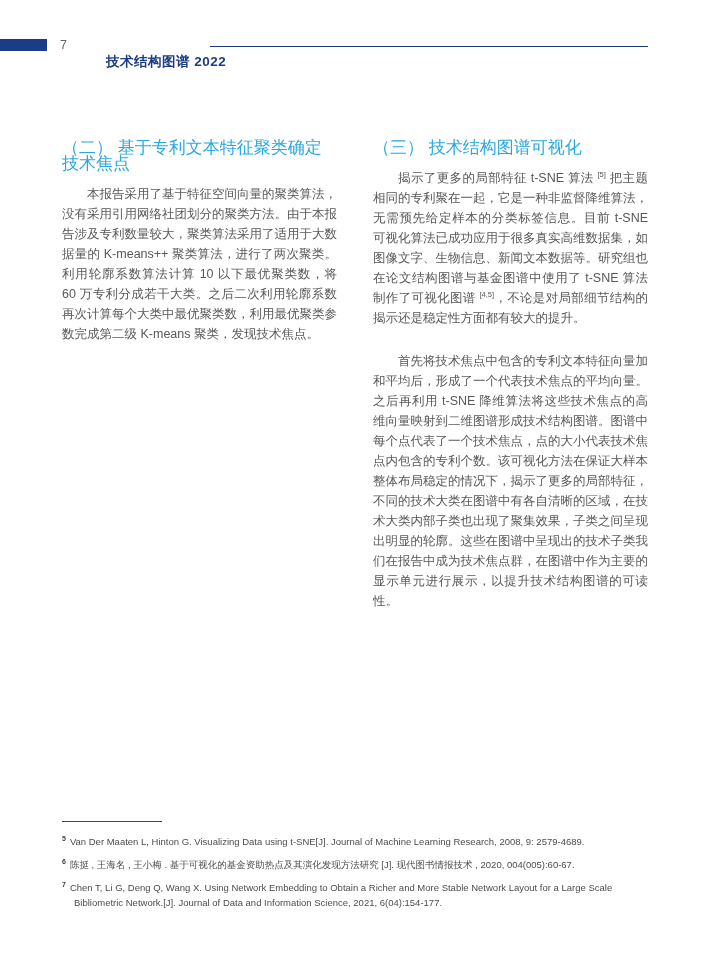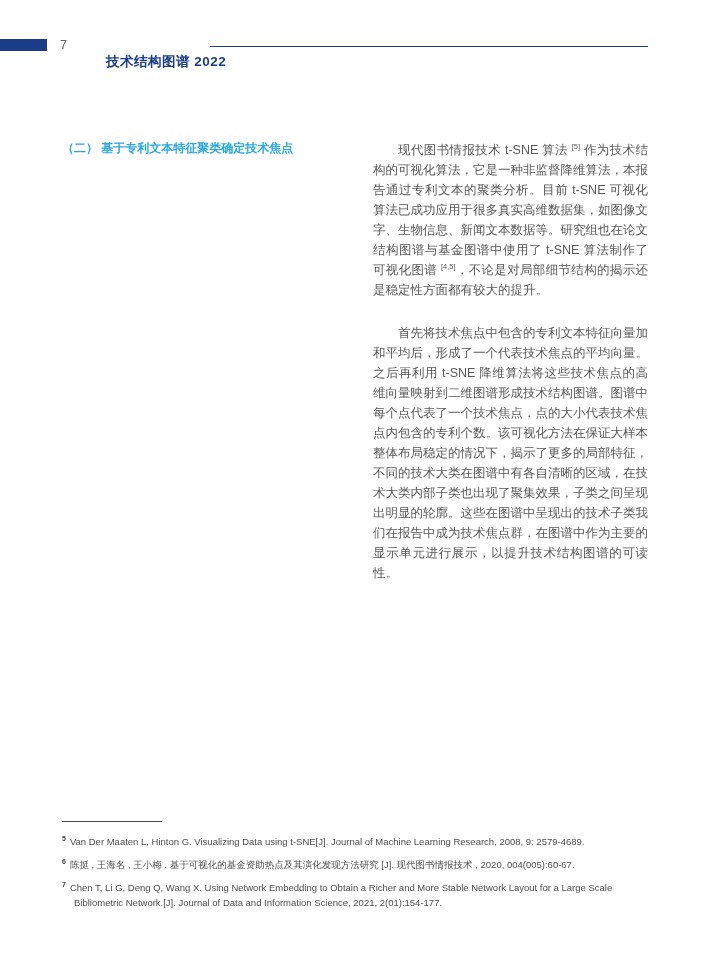--- a/index.html
+++ b/index.html
@@ -46,22 +46,22 @@
   .columns {
     position: absolute;
     left: 62px; top: 140px;
     width: 586px;
     display: flex;
     gap: 36px;
   }
   .col { flex: 0 0 275px; width: 275px; }
   .col-heading {
     margin: 0 0 12px 0;
-    font-size: 12px;
-    font-weight: bold;
+    font-size: 17px;
+    font-weight: normal;
     color: var(--accent, #29A8E0);
     line-height: 16px;
   }
   .body-para {
     margin: 0 0 23px 0;
     font-size: 12.5px;
     line-height: 20px;
     color: var(--body, #595757);
     text-align: justify;
     text-indent: 2em;
@@ -106,33 +106,35 @@
   <header>
     <div class="header-accent-bar"></div>
     <span class="page-num">7</span>
     <h1 class="doc-title">技术结构图谱 2022</h1>
     <div class="header-rule"></div>
   </header>
 
   <main class="columns">
     <section class="col">
       <h2 class="col-heading">（二） 基于专利文本特征聚类确定技术焦点</h2>
+      <p class="body-para"><span>本报告采用了基于特征空间向量的聚类算法，没有采用引用网络社团划分的聚类方法。由于本报告涉及专利数量较大，聚类算法采用了适用于大数据量的 K-means++ 聚类算法，进行了两次聚类。利用轮廓系数算法计算 10 以下最优聚类数，将 60 万专利分成若干大类。之后二次利用轮廓系数再次计算每个大类中最优聚类数，利用最优聚类参数完成第二级 K-means 聚类，发现技术焦点。</span></p>
     </section>
     <section class="col">
-      <p class="body-para"><span>现代图书情报技术 t-SNE 算法 </span><sup>[5]</sup><span> 作为技术结构的可视化算法，它是一种非监督降维算法，本报告通过专利文本的聚类分析。目前 t-SNE 可视化算法已成功应用于很多真实高维数据集，如图像文字、生物信息、新闻文本数据等。研究组也在论文结构图谱与基金图谱中使用了 t-SNE 算法制作了可视化图谱 </span><sup>[4,5]</sup><span>，不论是对局部细节结构的揭示还是稳定性方面都有较大的提升。</span></p>
+      <h2 class="col-heading">（三） 技术结构图谱可视化</h2>
+      <p class="body-para"><span>揭示了更多的局部特征 t-SNE 算法 </span><sup>[5]</sup><span> 把主题相同的专利聚在一起，它是一种非监督降维算法，无需预先给定样本的分类标签信息。目前 t-SNE 可视化算法已成功应用于很多真实高维数据集，如图像文字、生物信息、新闻文本数据等。研究组也在论文结构图谱与基金图谱中使用了 t-SNE 算法制作了可视化图谱 </span><sup>[4,5]</sup><span>，不论是对局部细节结构的揭示还是稳定性方面都有较大的提升。</span></p>
       <p class="body-para"><span>首先将技术焦点中包含的专利文本特征向量加和平均后，形成了一个代表技术焦点的平均向量。之后再利用 t-SNE 降维算法将这些技术焦点的高维向量映射到二维图谱形成技术结构图谱。图谱中每个点代表了一个技术焦点，点的大小代表技术焦点内包含的专利个数。该可视化方法在保证大样本整体布局稳定的情况下，揭示了更多的局部特征，不同的技术大类在图谱中有各自清晰的区域，在技术大类内部子类也出现了聚集效果，子类之间呈现出明显的轮廓。这些在图谱中呈现出的技术子类我们在报告中成为技术焦点群，在图谱中作为主要的显示单元进行展示，以提升技术结构图谱的可读性。</span></p>
     </section>
   </main>
 
   <footer class="footnotes">
     <div class="fn-rule"></div>
     <div class="footnote">
       <sup class="fn-num">5</sup><span>Van Der Maaten L, Hinton G. Visualizing Data using t-SNE[J]. Journal of Machine Learning Research, 2008, 9: 2579-4689.</span>
     </div>
     <div class="footnote">
       <sup class="fn-num">6</sup><span>陈挺 , 王海名 , 王小梅 . 基于可视化的基金资助热点及其演化发现方法研究 [J]. 现代图书情报技术 , 2020, 004(005):60-67.</span>
     </div>
     <div class="footnote">
-      <sup class="fn-num">7</sup><span>Chen T, Li G, Deng Q, Wang X. Using Network Embedding to Obtain a Richer and More Stable Network Layout for a Large Scale Bibliometric Network.[J]. Journal of Data and Information Science, 2021, 2(01):154-177.</span>
+      <sup class="fn-num">7</sup><span>Chen T, Li G, Deng Q, Wang X. Using Network Embedding to Obtain a Richer and More Stable Network Layout for a Large Scale Bibliometric Network.[J]. Journal of Data and Information Science, 2021, 6(04):154-177.</span>
     </div>
   </footer>
 
 </div>
 
 </body></html>

